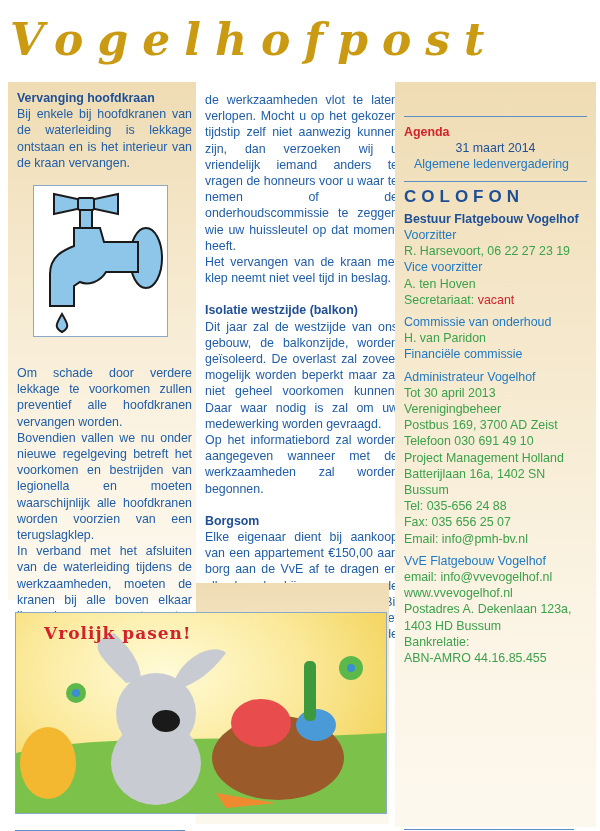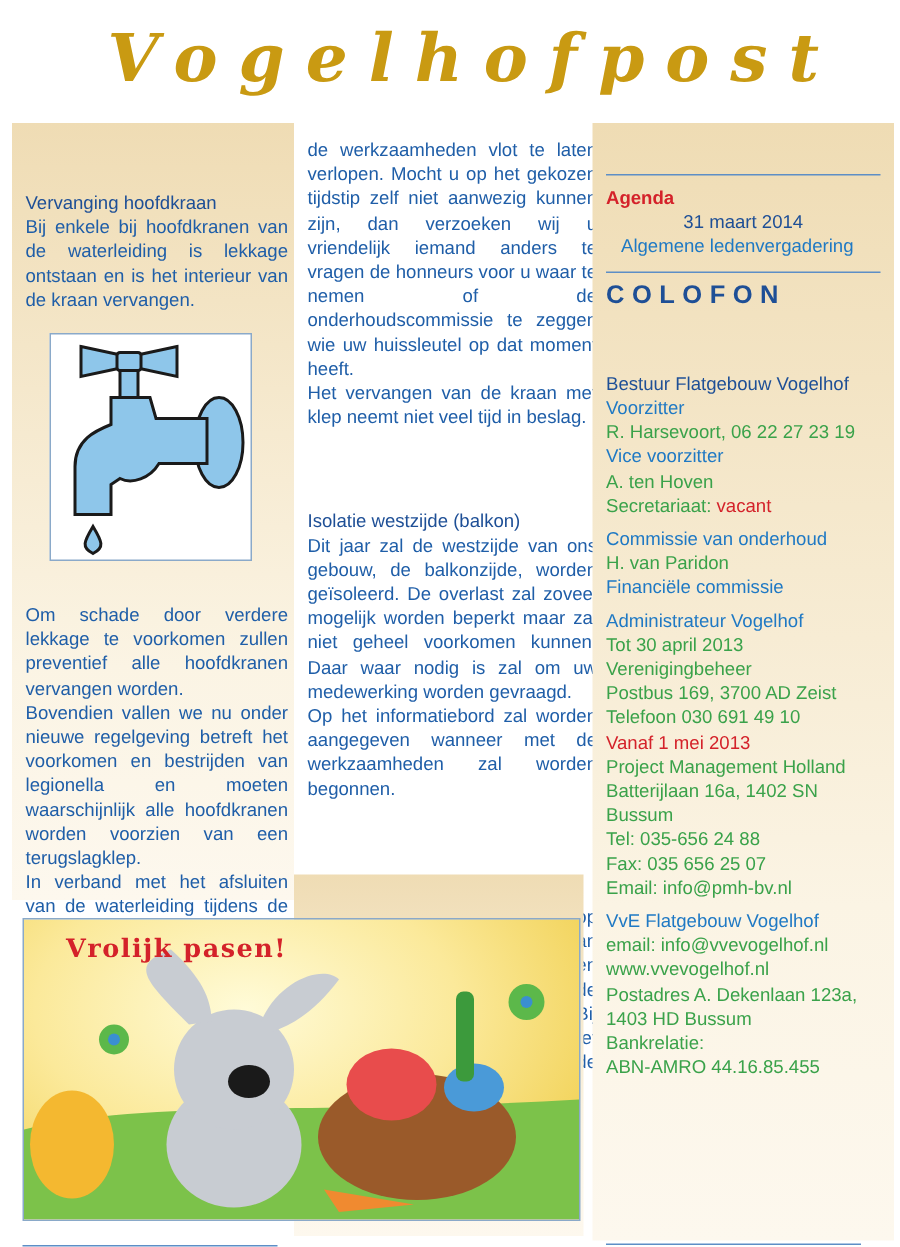--- a/index.html
+++ b/index.html
@@ -1,30 +1,30 @@
 <!DOCTYPE html>
 <html><head>
 <meta charset="utf-8">
 <style>
   html, body { margin:0; padding:0; }
   body { width:600px; height:831px; background:#ffffff; position:relative; overflow:hidden;
          font-family:"Liberation Sans", sans-serif; color:#1f5ea8; }
-  .masthead { position:absolute; left:0; top:0; width:560px; height:80px; text-align:right; }
+  .masthead { position:absolute; left:0; top:0; width:560px; height:80px; text-align:left; }
   .masthead-title { font-family:"DejaVu Serif", serif; font-size:44px; font-style:italic; font-weight:bold;
                     color:#c99a12; letter-spacing:14px; line-height:80px; padding-left:10px; }
 
   .col { position:absolute; top:82px; font-size:12.4px; line-height:16.2px; }
   .col p { margin:0; text-align:justify; }
   .bg-cream { background:linear-gradient(180deg,#efdcb4 0%,#f6ead0 40%,#fbf4e4 70%,#fdf8ee 100%); }
   .col-left { left:8px; width:175px; height:510px; padding:8px 9px 0 9px; }
   .col-mid { left:196px; width:193px; height:500px; padding:10px 9px 0 9px; background:#fff; top:82px; }
   .col-mid-bg { position:absolute; left:196px; top:583px; width:193px; height:241px; }
   .col-right { left:395px; width:183px; height:735px; padding:10px 9px 0 9px; }
   .rule-top { position:absolute; left:205px; top:82px; width:176px; border-top:1.3px solid #5d8ec6; }
-  .h { font-weight:normal; color:#1e4f96;margin-top:37px; }
+  .h { font-weight:bold; color:#1e4f96; }
   .gap { height:16px; }
   .gap-s { height:6px; }
   .faucet-box { margin:14px 0 0 16px; width:133px; height:150px; background:#fff; border:1px solid #8aa9c9; }
   .faucet-space { height:28px; }
   .hr { border-top:1.3px solid #5d8ec6; margin:8px 0 7px 0; }
   .red { color:#d4222a; font-weight:bold; }
   .red-n { color:#d4222a; }
   .blue { color:#1f79c4; }
   .green { color:#3aa24a; }
   .navy { color:#1e4f96;text-align:center; }
@@ -97,21 +97,20 @@
   <div class="gap-s"></div>
   <div class="blue">Commissie van onderhoud</div>
   <div class="green">H. van Paridon</div>
   <div class="blue">Financiële commissie</div>
   <div class="gap-s"></div>
   <div class="blue">Administrateur Vogelhof</div>
   <div class="green">Tot 30 april 2013</div>
   <div class="green">Verenigingbeheer</div>
   <div class="green">Postbus 169, 3700 AD Zeist</div>
   <div class="green">Telefoon 030 691 49 10</div>
-  <div class="red-n">Vanaf 1 mei 2013</div>
   <div class="green">Project Management Holland</div>
   <div class="green">Batterijlaan 16a, 1402 SN Bussum</div>
   <div class="green">Tel: 035-656 24 88</div>
   <div class="green">Fax: 035 656 25 07</div>
   <div class="green">Email: info@pmh-bv.nl</div>
   <div class="gap-s"></div>
   <div class="blue">VvE Flatgebouw Vogelhof</div>
   <div class="green">email: info@vvevogelhof.nl</div>
   <div class="green">www.vvevogelhof.nl</div>
   <div class="green">Postadres A. Dekenlaan 123a,</div>

